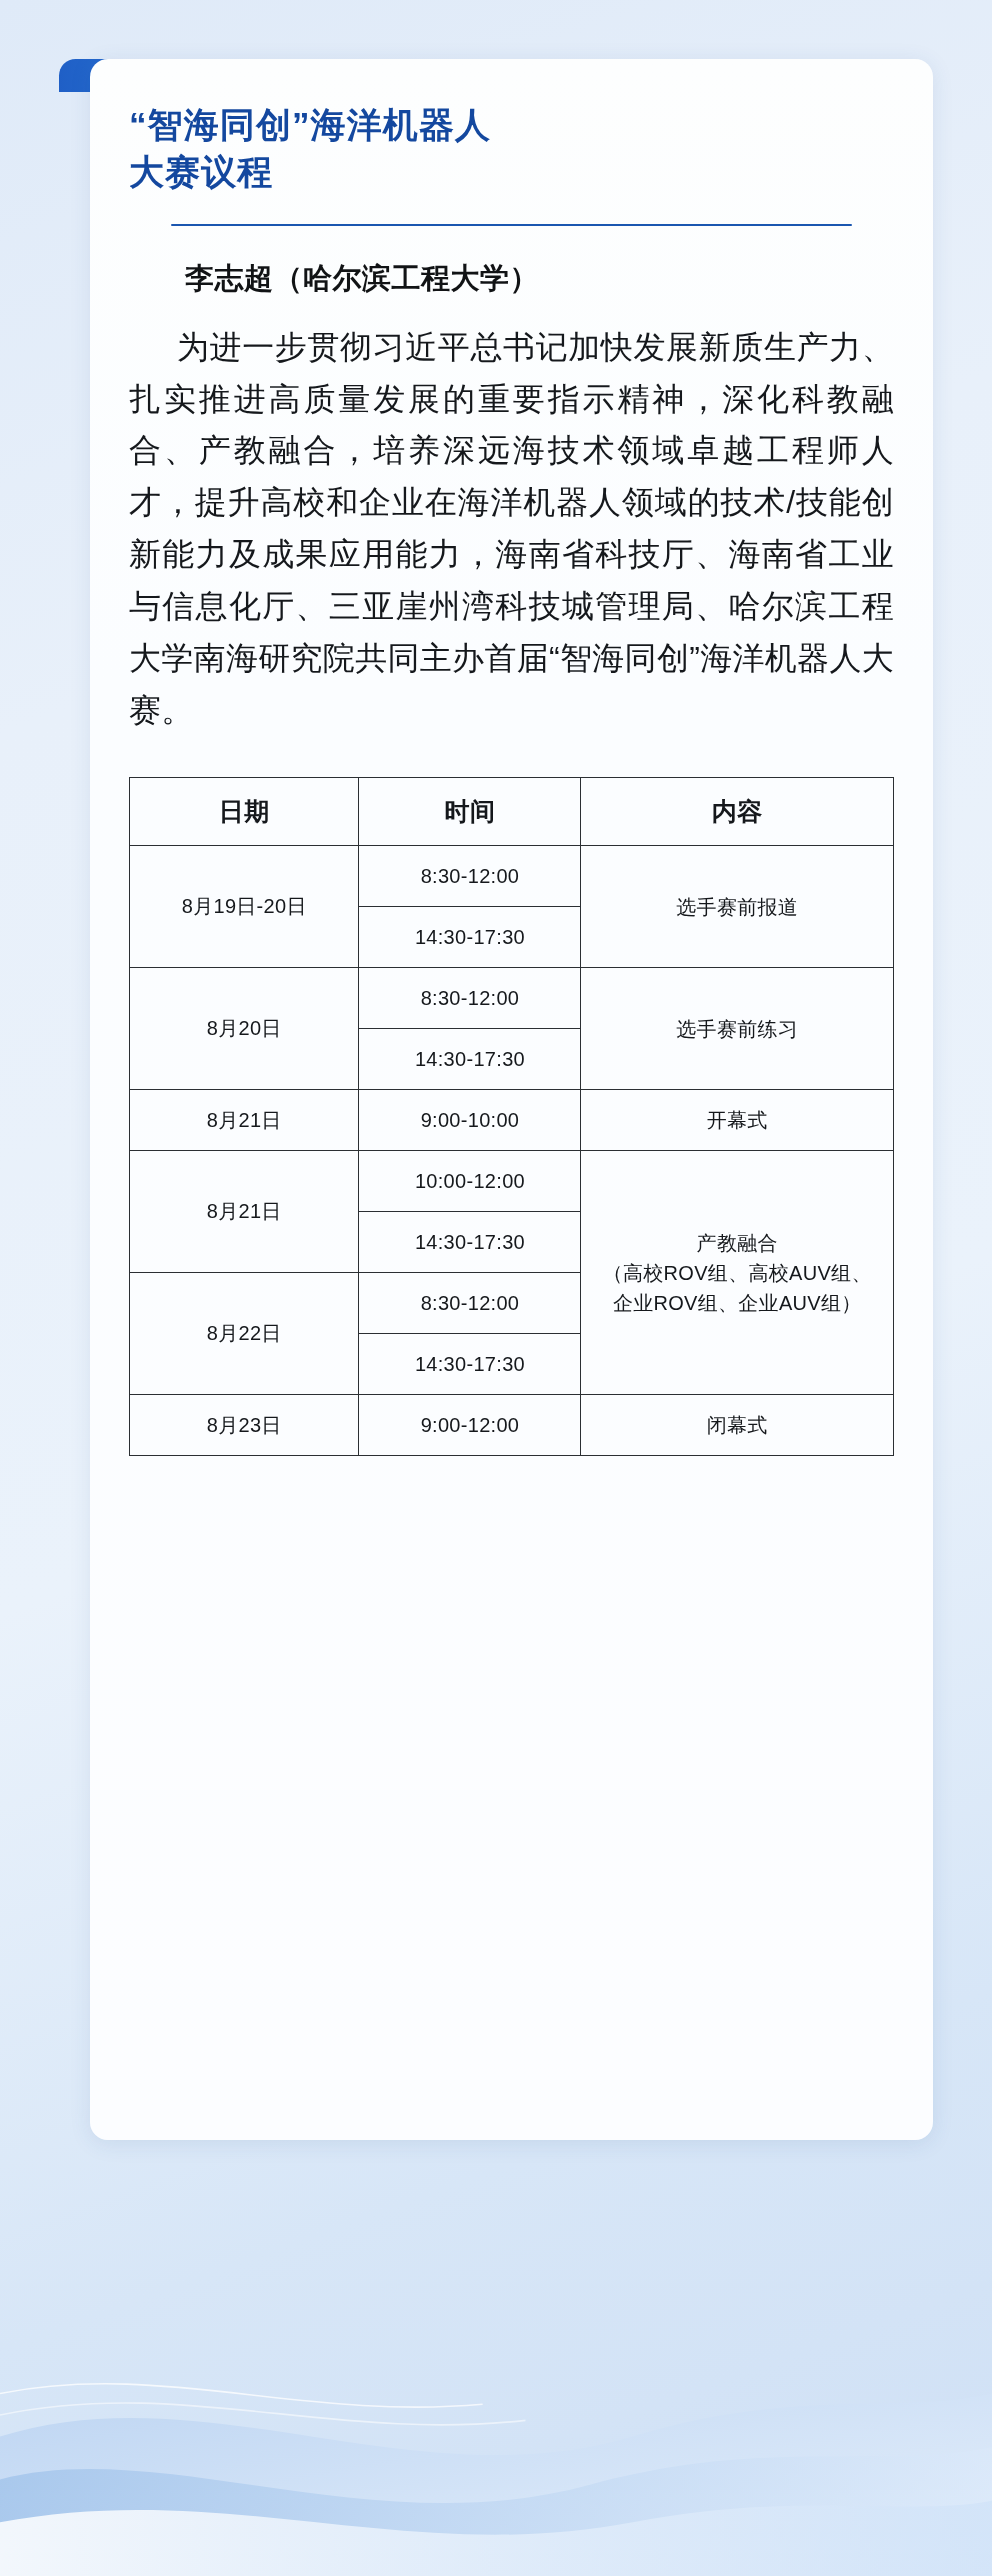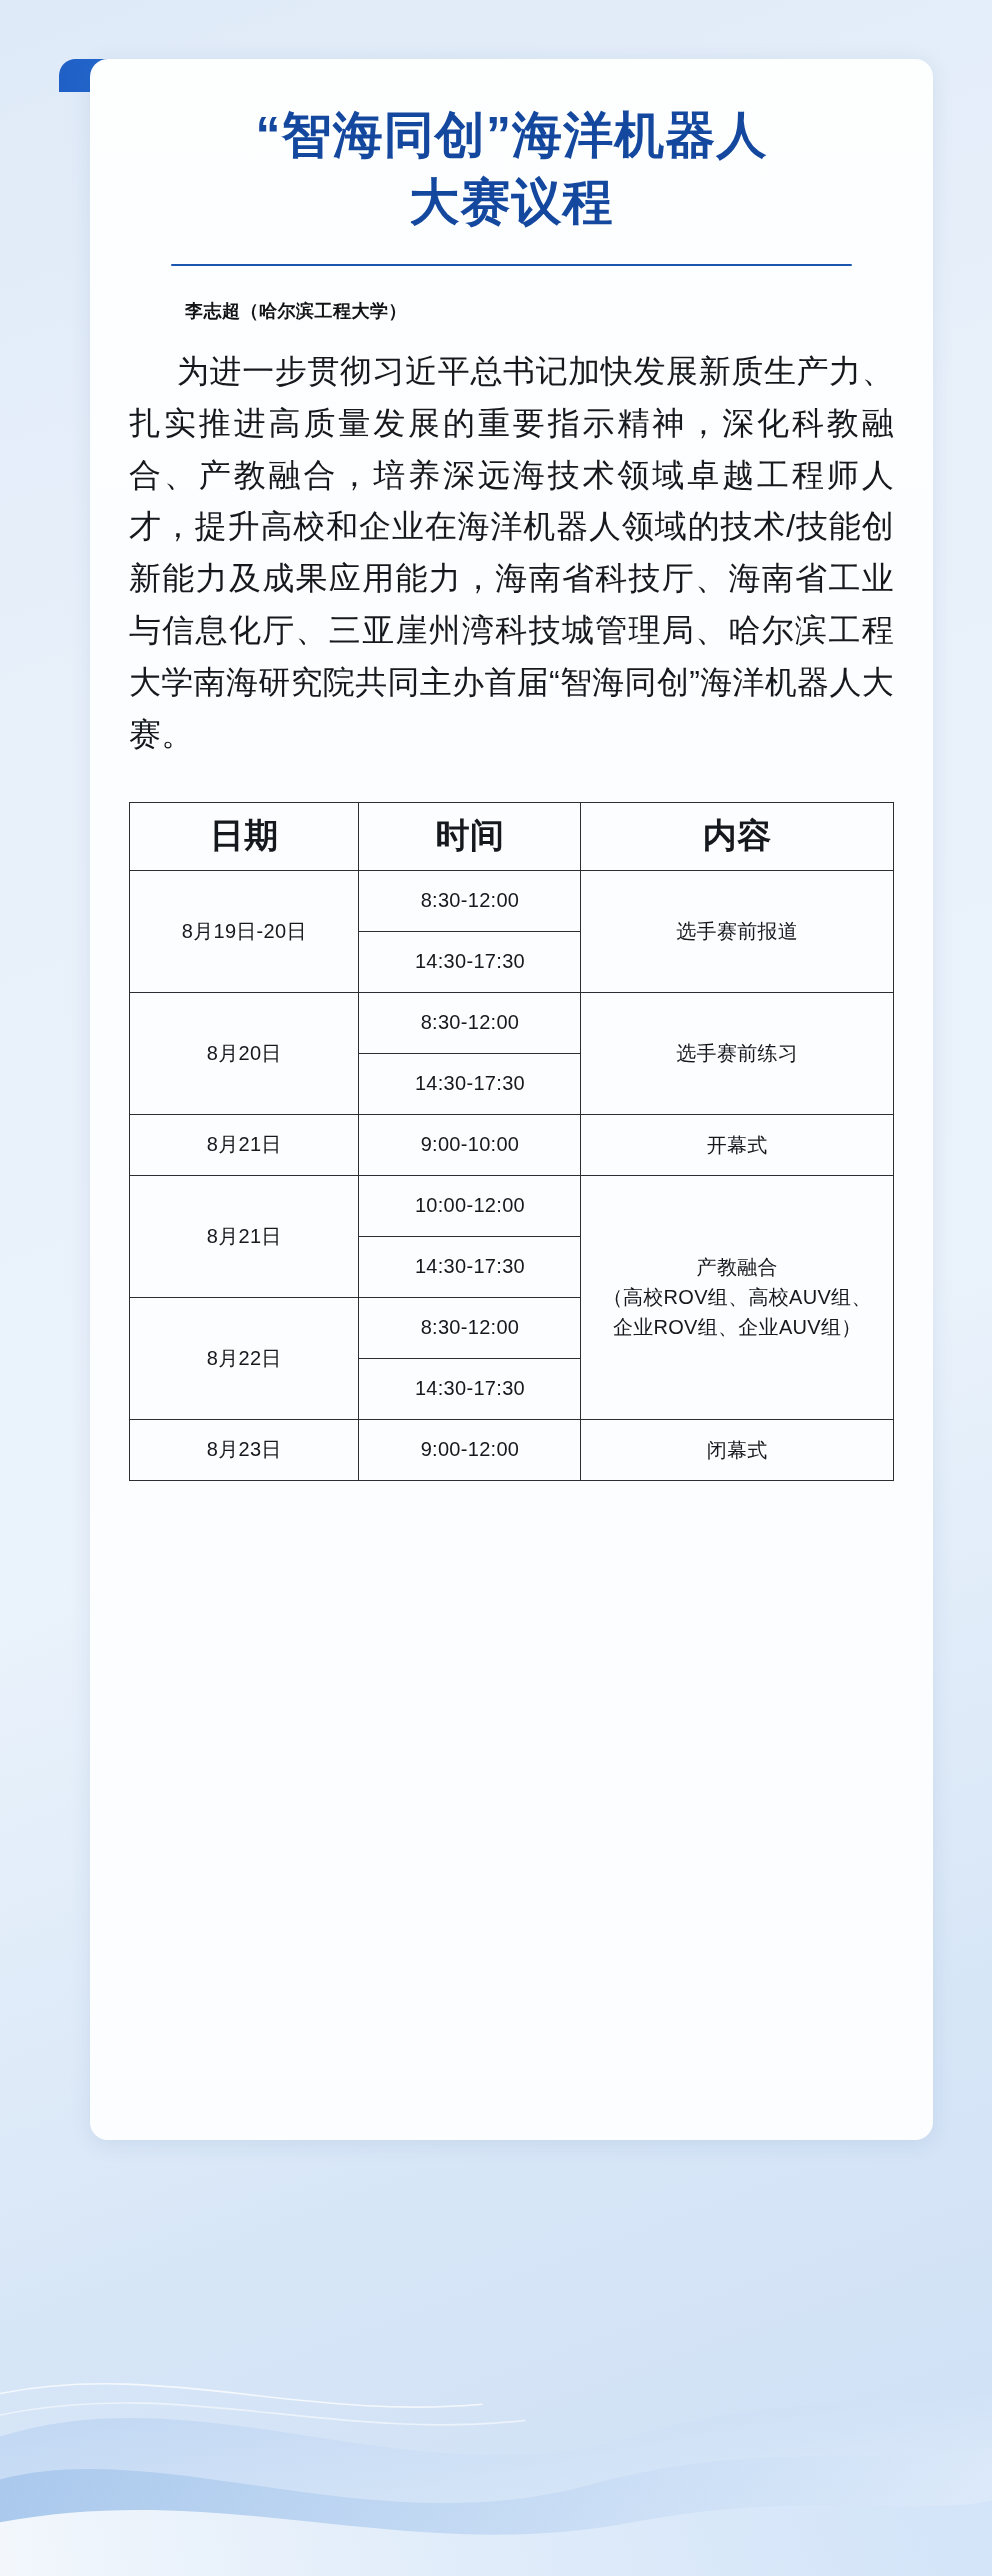--- a/index.html
+++ b/index.html
@@ -58,24 +58,23 @@
     box-sizing: border-box;
     background: linear-gradient(180deg, #fdfefe 0%, #fbfdff 30%, #fcfdff 100%);
     border-radius: 18px;
     box-shadow: 0 3.2px 21.5px rgba(40, 80, 140, 0.10);
     padding: 31px 39px 48px 39px;
     z-index: 2;
   }
 
   
   .title {
-    text-align: center;
     color: #14489f;
     font-weight: bold;
-    font-size: 50px;
+    font-size: 35px;
     line-height: 1.34;
     letter-spacing: 1.1px;
     margin: 11.8px 0 0 0;
   }
   .title-line2 { display: block; }
 
   .title-rule {
     width: 681px;
     height: 2.7px;
     background: #1a56b0;
@@ -102,21 +101,21 @@
     position: relative;
   }
   .tri-icon svg { position: absolute; top: -9px; left: 0; }
   .convener-label {
     font-size: 27px;
     font-weight: bold;
     color: #111315;
     letter-spacing: 0.5px;
   }
   .convener-name {
-    font-size: 18px;
+    font-size: 29px;
     font-weight: bold;
     color: #111315;
     margin-top: 16px;
     padding-left: 26px;
     letter-spacing: 0.5px;
   }
 
   
   .body-text {
     margin-top: 22.5px;
@@ -142,21 +141,21 @@
     table-layout: fixed;
   }
   table.agenda th,
   table.agenda td {
     border: 1.1px solid #2b2f33;
     text-align: center;
     vertical-align: middle;
     color: #15181c;
   }
   table.agenda th {
-    font-size: 34px;
+    font-size: 25px;
     font-weight: bold;
     height: 65px;
     letter-spacing: 0.5px;
   }
   table.agenda td {
     font-size: 20px;
     height: 58px;
     letter-spacing: 0.3px;
   }
   td.date-cell { font-size: 20px; }

